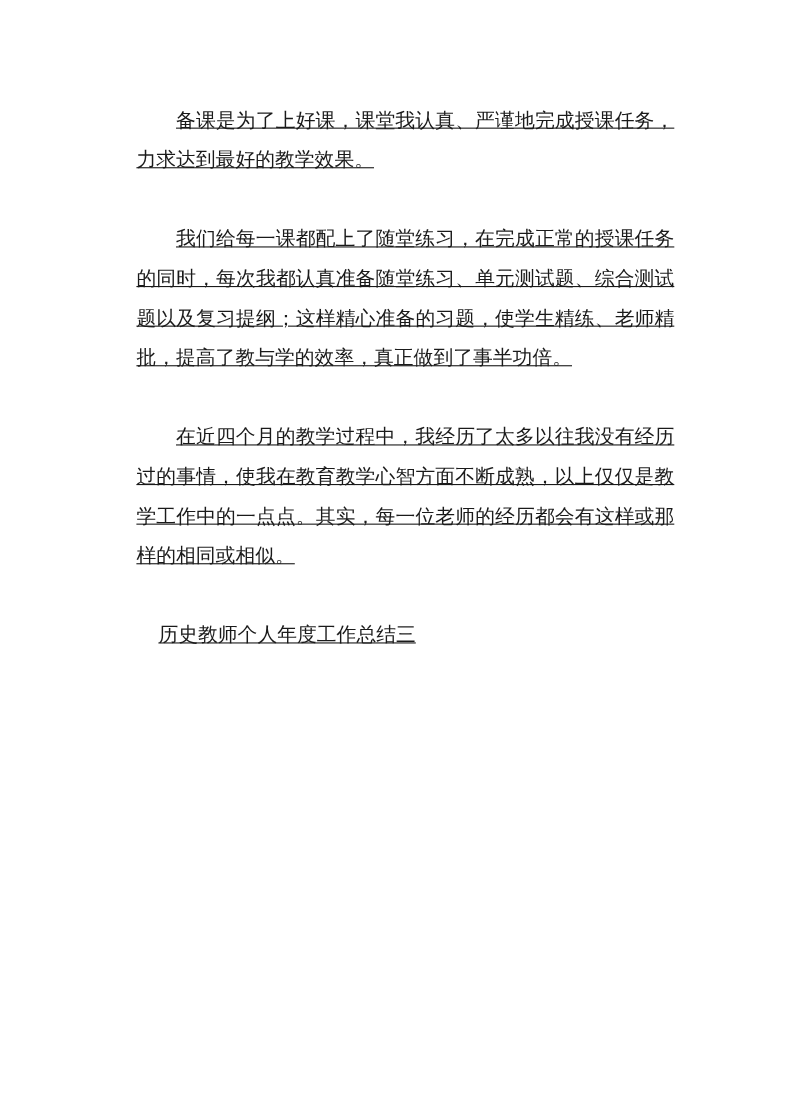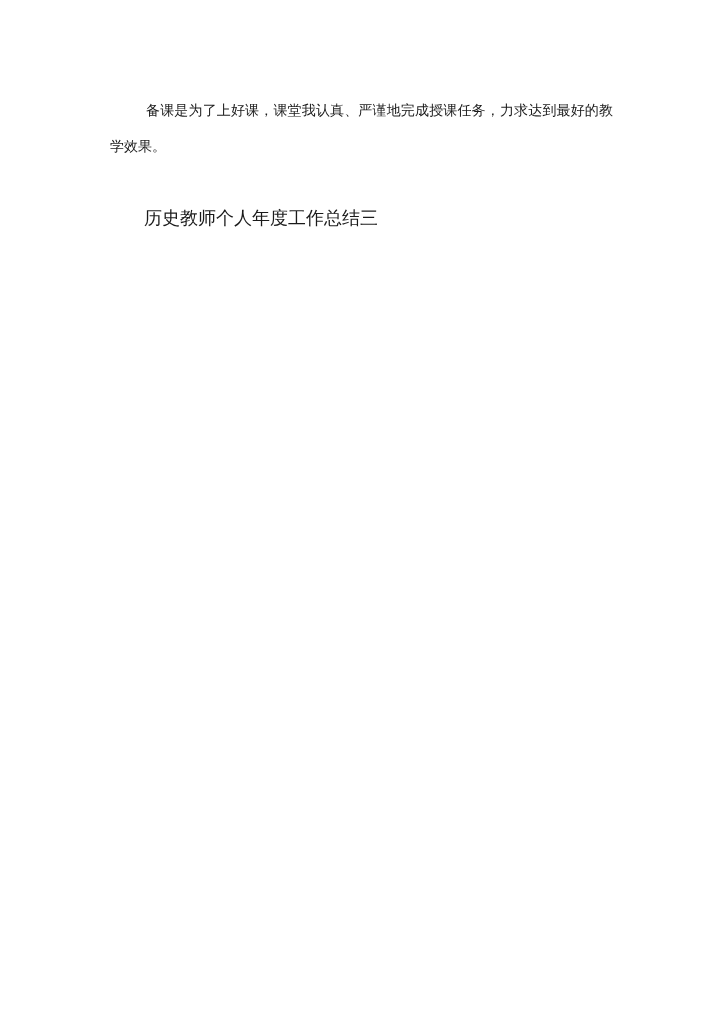--- a/index.html
+++ b/index.html
@@ -15,34 +15,38 @@
       font-family: "DejaVu Sans", "Liberation Sans", sans-serif;
       color: #1a1a1a;
     }
     .page {
       position: absolute;
       left: 108px;
       top: 92px;
       width: 505px;
     }
     .para {
-      font-size: 14px;
+      font-size: 18px;
       line-height: 36px;
       text-indent: 36px;
-      margin: 0 0 36px 2px;
+      margin: 0 0 36px 16px;
       text-align: justify;
       letter-spacing: 0px;
       word-break: break-all;
+      text-decoration: underline;
     }
     .heading {
       font-size: 18px;
       line-height: 36px;
       text-indent: 36px;
       margin: 0;
+      text-decoration: underline;
     }
   </style>
 </head>
 <body>
 
 <div class="page">
   <p class="para">备课是为了上好课，课堂我认真、严谨地完成授课任务，力求达到最好的教学效果。</p>
+  <p class="para">我们给每一课都配上了随堂练习，在完成正常的授课任务的同时，每次我都认真准备随堂练习、单元测试题、综合测试题以及复习提纲；这样精心准备的习题，使学生精练、老师精批，提高了教与学的效率，真正做到了事半功倍。</p>
+  <p class="para">在近四个月的教学过程中，我经历了太多以往我没有经历过的事情，使我在教育教学心智方面不断成熟，以上仅仅是教学工作中的一点点。其实，每一位老师的经历都会有这样或那样的相同或相似。</p>
   <p class="heading">历史教师个人年度工作总结三</p>
 </div>
 
 </body></html>

